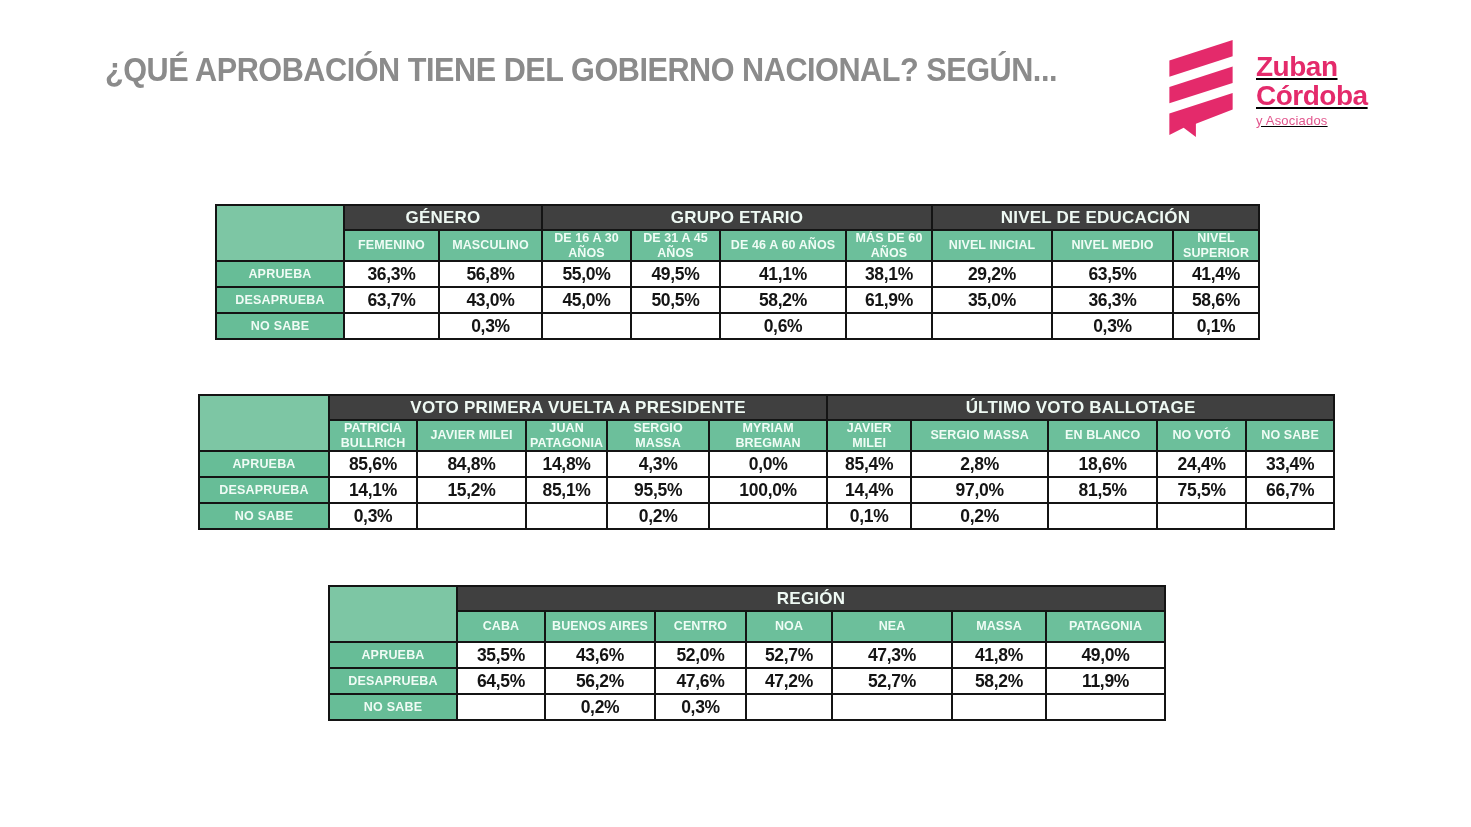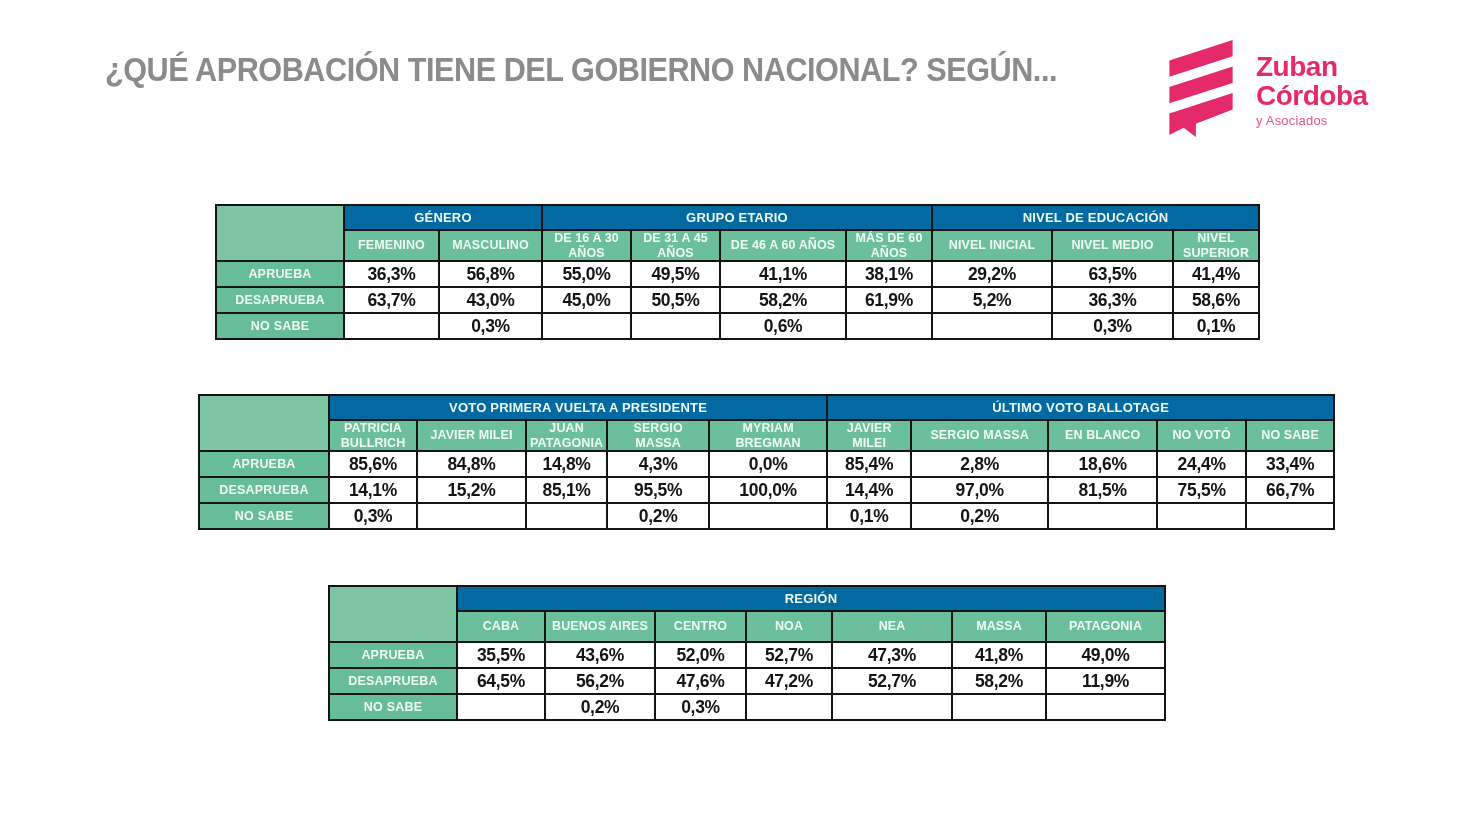--- a/index.html
+++ b/index.html
@@ -27,21 +27,21 @@
 
   
   .logo {
     position: absolute;
     left: 1160px;
     top: 40px;
     display: flex;
     align-items: flex-start;
   }
   .logo-mark { display: block; margin-right: 14px; }
-  .logo-text { padding-top: 12px; line-height: 1.0; }
+  .logo-text { padding-top: 12px; line-height: 1.0; text-decoration: underline; }
   .logo-line1, .logo-line2 {
     font-size: 28px;
     font-weight: bold;
     color: #e42a6b;
     letter-spacing: -0.5px;
     line-height: 1.05;
   }
   .logo-line3 {
     font-size: 13px;
     font-weight: normal;
@@ -61,23 +61,23 @@
     table-layout: fixed;
   }
   table.data-table th, table.data-table td {
     border: 2px solid #141414;
     text-align: center;
     vertical-align: middle;
     padding: 0 3px;
     overflow: hidden;
   }
   .group-header {
-    background: #0369a1;
+    background: #404040;
     color: #eef9f3;
-    font-size: 13px;
+    font-size: 17px;
     font-weight: bold;
     height: 25px;
     letter-spacing: 0.2px;
   }
   .corner-cell { background: #7dc6a4; }
   .col-header {
     background: #6cbf9b;
     color: #effcf5;
     font-size: 12.5px;
     font-weight: bold;
@@ -167,21 +167,21 @@
           <td class="value-cell">41,4%</td>
         </tr>
         <tr>
           <th class="row-label">DESAPRUEBA</th>
           <td class="value-cell">63,7%</td>
           <td class="value-cell">43,0%</td>
           <td class="value-cell">45,0%</td>
           <td class="value-cell">50,5%</td>
           <td class="value-cell">58,2%</td>
           <td class="value-cell">61,9%</td>
-          <td class="value-cell">5,2%</td>
+          <td class="value-cell">35,0%</td>
           <td class="value-cell">36,3%</td>
           <td class="value-cell">58,6%</td>
         </tr>
         <tr>
           <th class="row-label">NO SABE</th>
           <td class="value-cell"></td>
           <td class="value-cell">0,3%</td>
           <td class="value-cell"></td>
           <td class="value-cell"></td>
           <td class="value-cell">0,6%</td>

